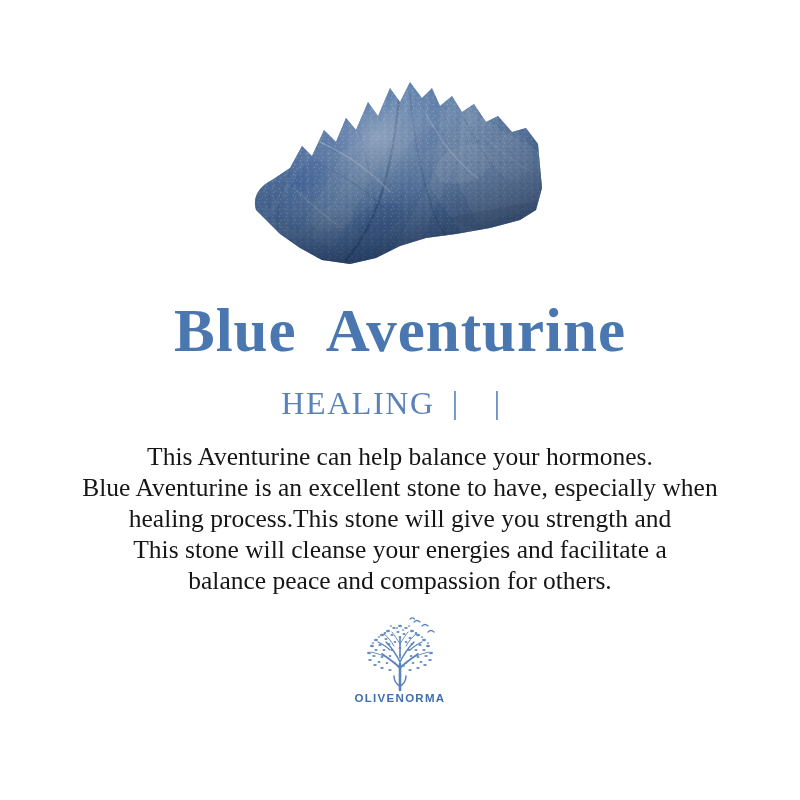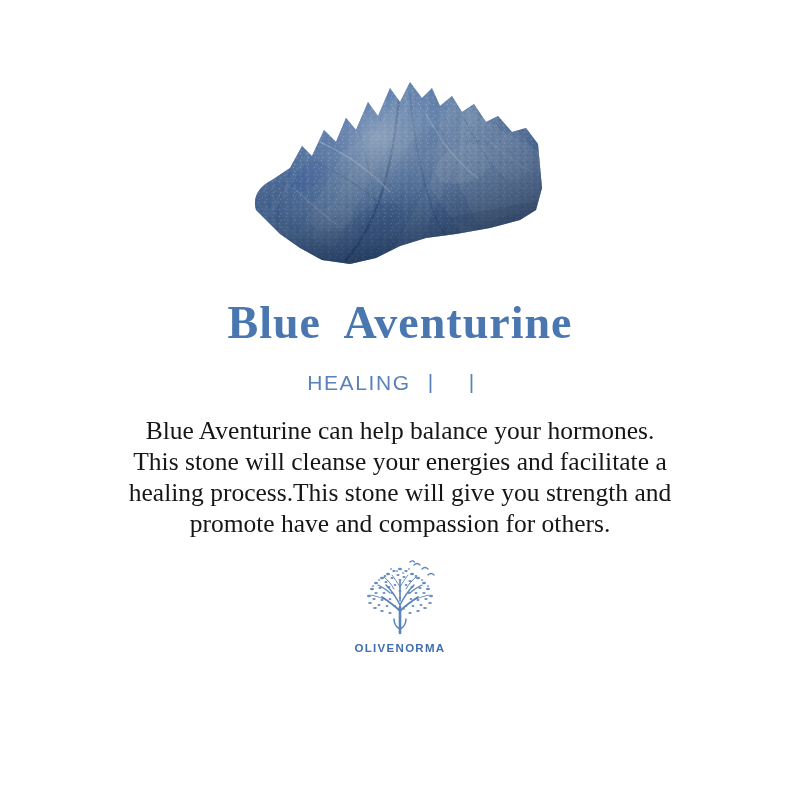--- a/index.html
+++ b/index.html
@@ -43,39 +43,39 @@
   }
   .stone-svg {
     display: block;
     width: 300px;
     height: 200px;
   }
 
   
   .title {
     font-family: "Liberation Serif", "DejaVu Serif", serif;
-    font-size: 46px;
+    font-size: 61px;
     font-weight: 700;
     color: #4a77b0;
     letter-spacing: 1px;
     line-height: 1;
     margin: 0;
     padding: 0;
     text-align: center;
     white-space: pre;
   }
 
   
   .keywords {
     margin-top: 26px;
     display: flex;
     align-items: center;
     justify-content: center;
-    font-family: Liberation Sans, sans-serif;
-    font-size: 21px;
+    font-family: Liberation Serif, serif;
+    font-size: 32px;
     font-weight: 400;
     color: #5a82b8;
     letter-spacing: 1.6px;
     line-height: 1;
   }
   .keyword {
     white-space: nowrap;
   }
   .kw-sep {
     display: inline-block;
@@ -108,21 +108,21 @@
     flex-direction: column;
     align-items: center;
     justify-content: flex-start;
   }
   .logo-tree {
     display: block;
     width: 92px;
     height: 76px;
   }
   .logo-word {
-    margin-top: 8px;
+    margin-top: 1px;
     font-family: "Liberation Sans", "DejaVu Sans", sans-serif;
     font-size: 11.5px;
     font-weight: 700;
     letter-spacing: 1.3px;
     color: #3f6fae;
     line-height: 1;
   }
 </style>
 </head>
 <body>
@@ -253,24 +253,25 @@
 
   <h1 class="title">Blue  Aventurine</h1>
 
   <div class="keywords">
     <span class="keyword">HEALING</span>
     <span class="kw-sep">|</span>
     <span class="kw-sep">|</span>
   </div>
 
   <div class="body-copy">
-    <span class="body-line">Blue Aventurine can help balance your hormones.</span>
+    <span class="body-line">This Aventurine can help balance your hormones.</span>
+    <span class="body-line">Blue Aventurine is an excellent stone to have, especially when</span>
+    <span class="body-line">healing process.This stone will give you strength and</span>
     <span class="body-line">This stone will cleanse your energies and facilitate a</span>
-    <span class="body-line">healing process.This stone will give you strength and</span>
-    <span class="body-line">promote have and compassion for others.</span>
+    <span class="body-line">balance peace and compassion for others.</span>
   </div>
 
   <div class="logo-area">
     <svg class="logo-tree" viewBox="0 0 92 76" aria-hidden="true">
       <g fill="#5a83bb">
 
         <g stroke="#5a83bb" fill="none" stroke-linecap="round">
           <path d="M46,74 L46,48" stroke-width="2.6"></path>
           <path d="M46,70 C42,68 40,64 40,60" stroke-width="1.5"></path>
           <path d="M46,70 C50,68 52,64 52,60" stroke-width="1.5"></path>

